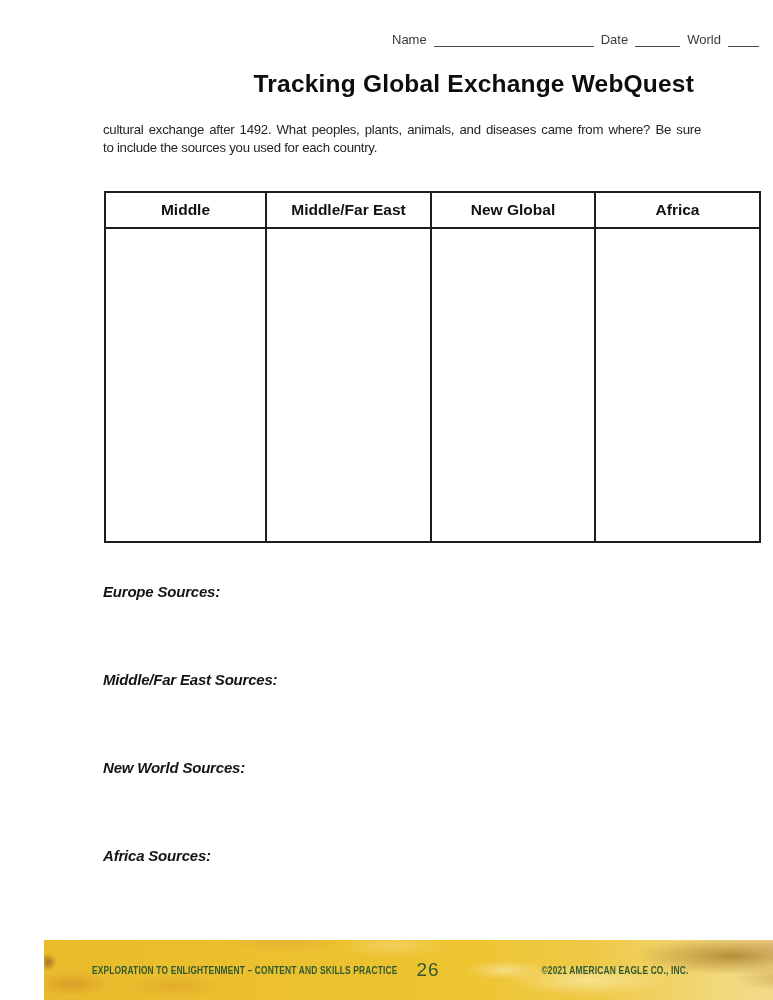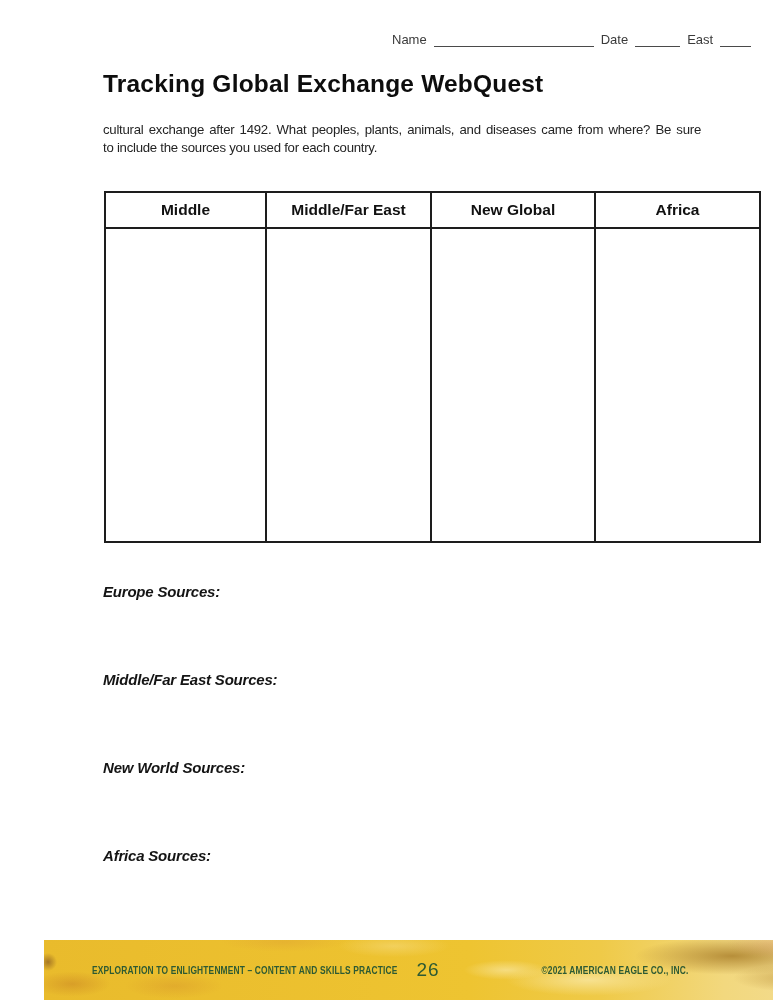--- a/index.html
+++ b/index.html
@@ -24,22 +24,22 @@
     display: inline-block;
     border-bottom: 1.5px solid #4a4a4a;
     height: 13px;
   }
   .blank.name-blank { width: 160px; }
   .blank.date-blank { width: 45px; }
   .blank.hour-blank { width: 31px; }
 
   
   .page-title {
-    position: absolute; top: 70px; left: 59px; width: 598px;
-    text-align: left;
+    position: absolute; top: 70px; left: 52px; width: 598px;
+    text-align: right;
     font-size: 24.5px; font-weight: bold; color: #0d0d0d;
     letter-spacing: 0.2px;
   }
 
   
   .directions {
     position: absolute; top: 121px; left: 59px; width: 598px;
     font-size: 13.2px; line-height: 18px; color: #242424;
     letter-spacing: -0.25px;
   }
@@ -116,21 +116,21 @@
 </head>
 <body>
 
 <div class="page">
 
   <div class="name-line">
     <span>Name</span>
     <span class="blank name-blank"></span>
     <span>Date</span>
     <span class="blank date-blank"></span>
-    <span>East</span>
+    <span>World</span>
     <span class="blank hour-blank"></span>
   </div>
 
   <div class="page-title">Tracking Global Exchange WebQuest</div>
 
   <div class="directions">
     <div class="dir-line justify">cultural exchange after 1492. What peoples, plants, animals, and diseases came from where? Be sure</div>
     <div class="dir-line">to include the sources you used for each country.</div>
   </div>
 

